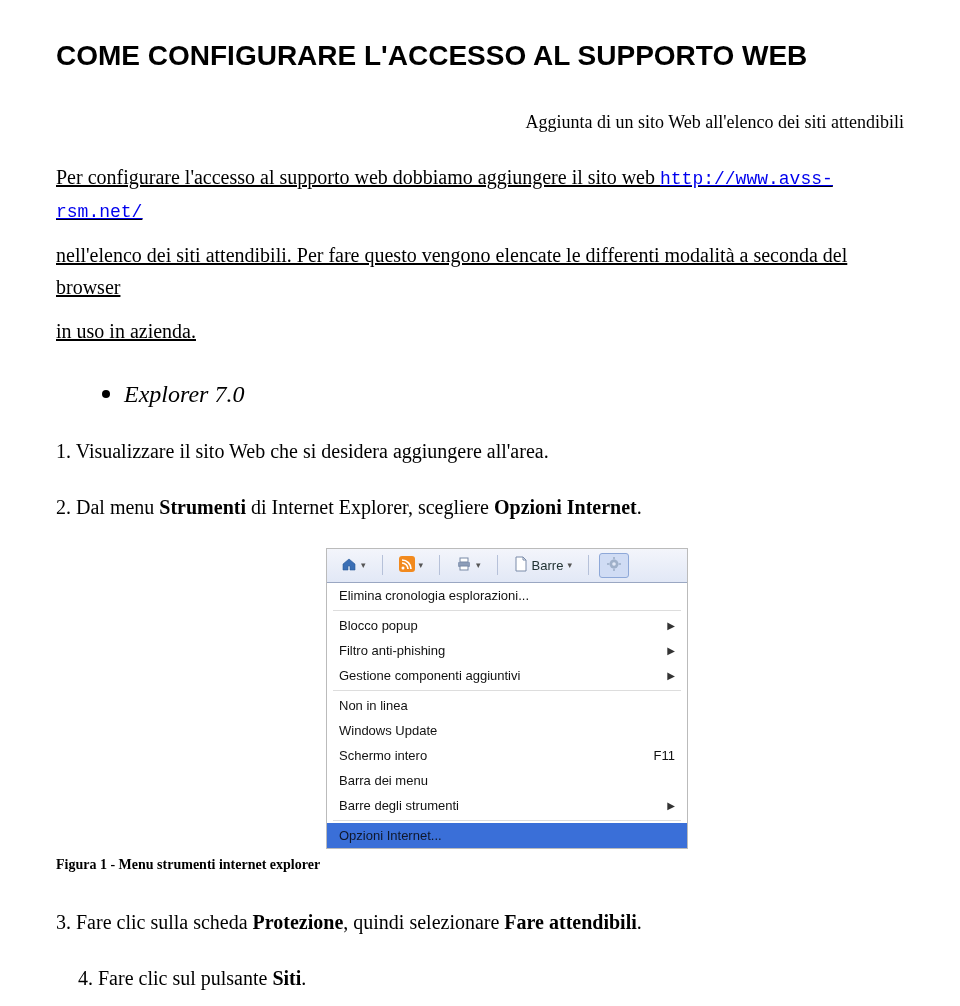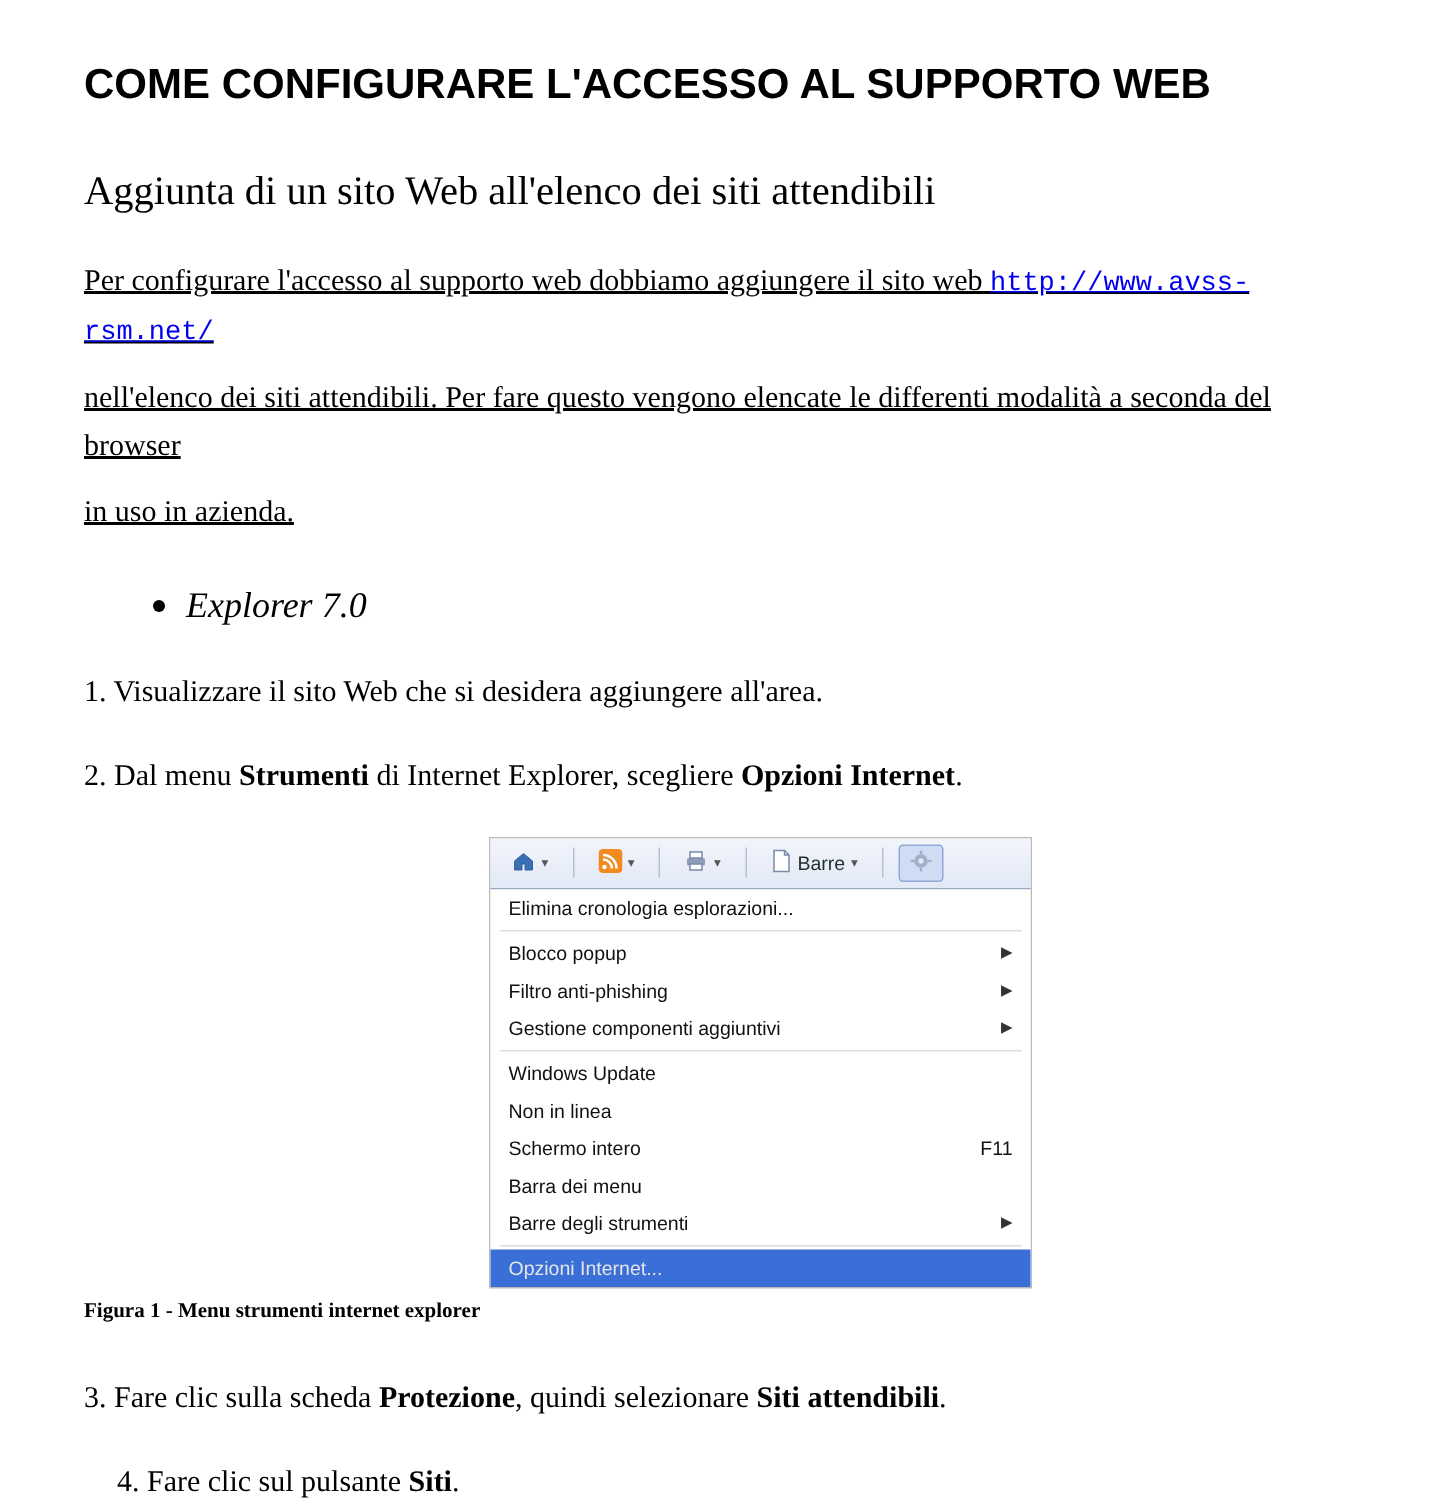--- a/index.html
+++ b/index.html
@@ -12,22 +12,23 @@
     box-sizing: border-box;
   }
   h1 {
     font-family: Arial, Helvetica, sans-serif;
     font-weight: 900;
     font-size: 28px;
     margin: 0 0 40px 0;
   }
   .subhead {
     font-family: "Times New Roman", Times, serif;
-    font-size: 27px;
+    font-size: 18px;
     margin: 0 0 28px 0;
+    text-align: right;
   }
   .para {
     font-size: 20px;
     line-height: 1.6;
     margin: 0 0 12px 0;
     text-decoration: underline;
   }
   .link {
     font-family: "Courier New", monospace;
     font-size: 18px;
@@ -110,21 +111,21 @@
     font-size: 10px;
     color: #333;
   }
   .menu-sep {
     height: 1px;
     background: #ddd;
     margin: 2px 6px;
   }
   .menu-item.selected {
     background: #3a6fd8;
-    color: #e5e5e5;
+    color: #0f172a;
   }
   .printer-icon, .rss-icon, .house-icon, .gear-icon {
     display: inline-block;
   }
   .caption {
     font-weight: bold;
     font-size: 14px;
     margin: 8px 0 34px 0;
   }
 </style>
@@ -224,24 +225,24 @@
     <div class="menu-item">
         <span>Filtro anti-phishing</span>
         <span class="arrow">▶</span>
       </div>
     <div class="menu-item">
         <span>Gestione componenti aggiuntivi</span>
         <span class="arrow">▶</span>
       </div>
     <div class="menu-sep"></div>
     <div class="menu-item">
+        <span>Non in linea</span>
+      </div>
+    <div class="menu-item">
         <span>Windows Update</span>
-      </div>
-    <div class="menu-item">
-        <span>Non in linea</span>
       </div>
     <div class="menu-item">
         <span>Schermo intero</span>
         <span>F11</span>
       </div>
     <div class="menu-item">
         <span>Barra dei menu</span>
       </div>
     <div class="menu-item">
         <span>Barre degli strumenti</span>
@@ -250,18 +251,18 @@
     <div class="menu-sep"></div>
     <div class="menu-item selected">
         <span>Opzioni Internet...</span>
       </div>
   </div>
 </div>
 
 <p class="caption">Figura 1 - Menu strumenti internet explorer</p>
 
 <p class="numitem">
-  <span>3.   Fare clic sulla scheda </span><b>Protezione</b><span>, quindi selezionare </span><b>Siti attendibili</b><span>.</span>
+  <span>3.   Fare clic sulla scheda </span><b>Protezione</b><span>, quindi selezionare </span><b>Fare attendibili</b><span>.</span>
 </p>
 
 <p class="numitem-indent">
   <span>4.   Fare clic sul pulsante </span><b>Siti</b><span>.</span>
 </p>
 
 </body></html>

